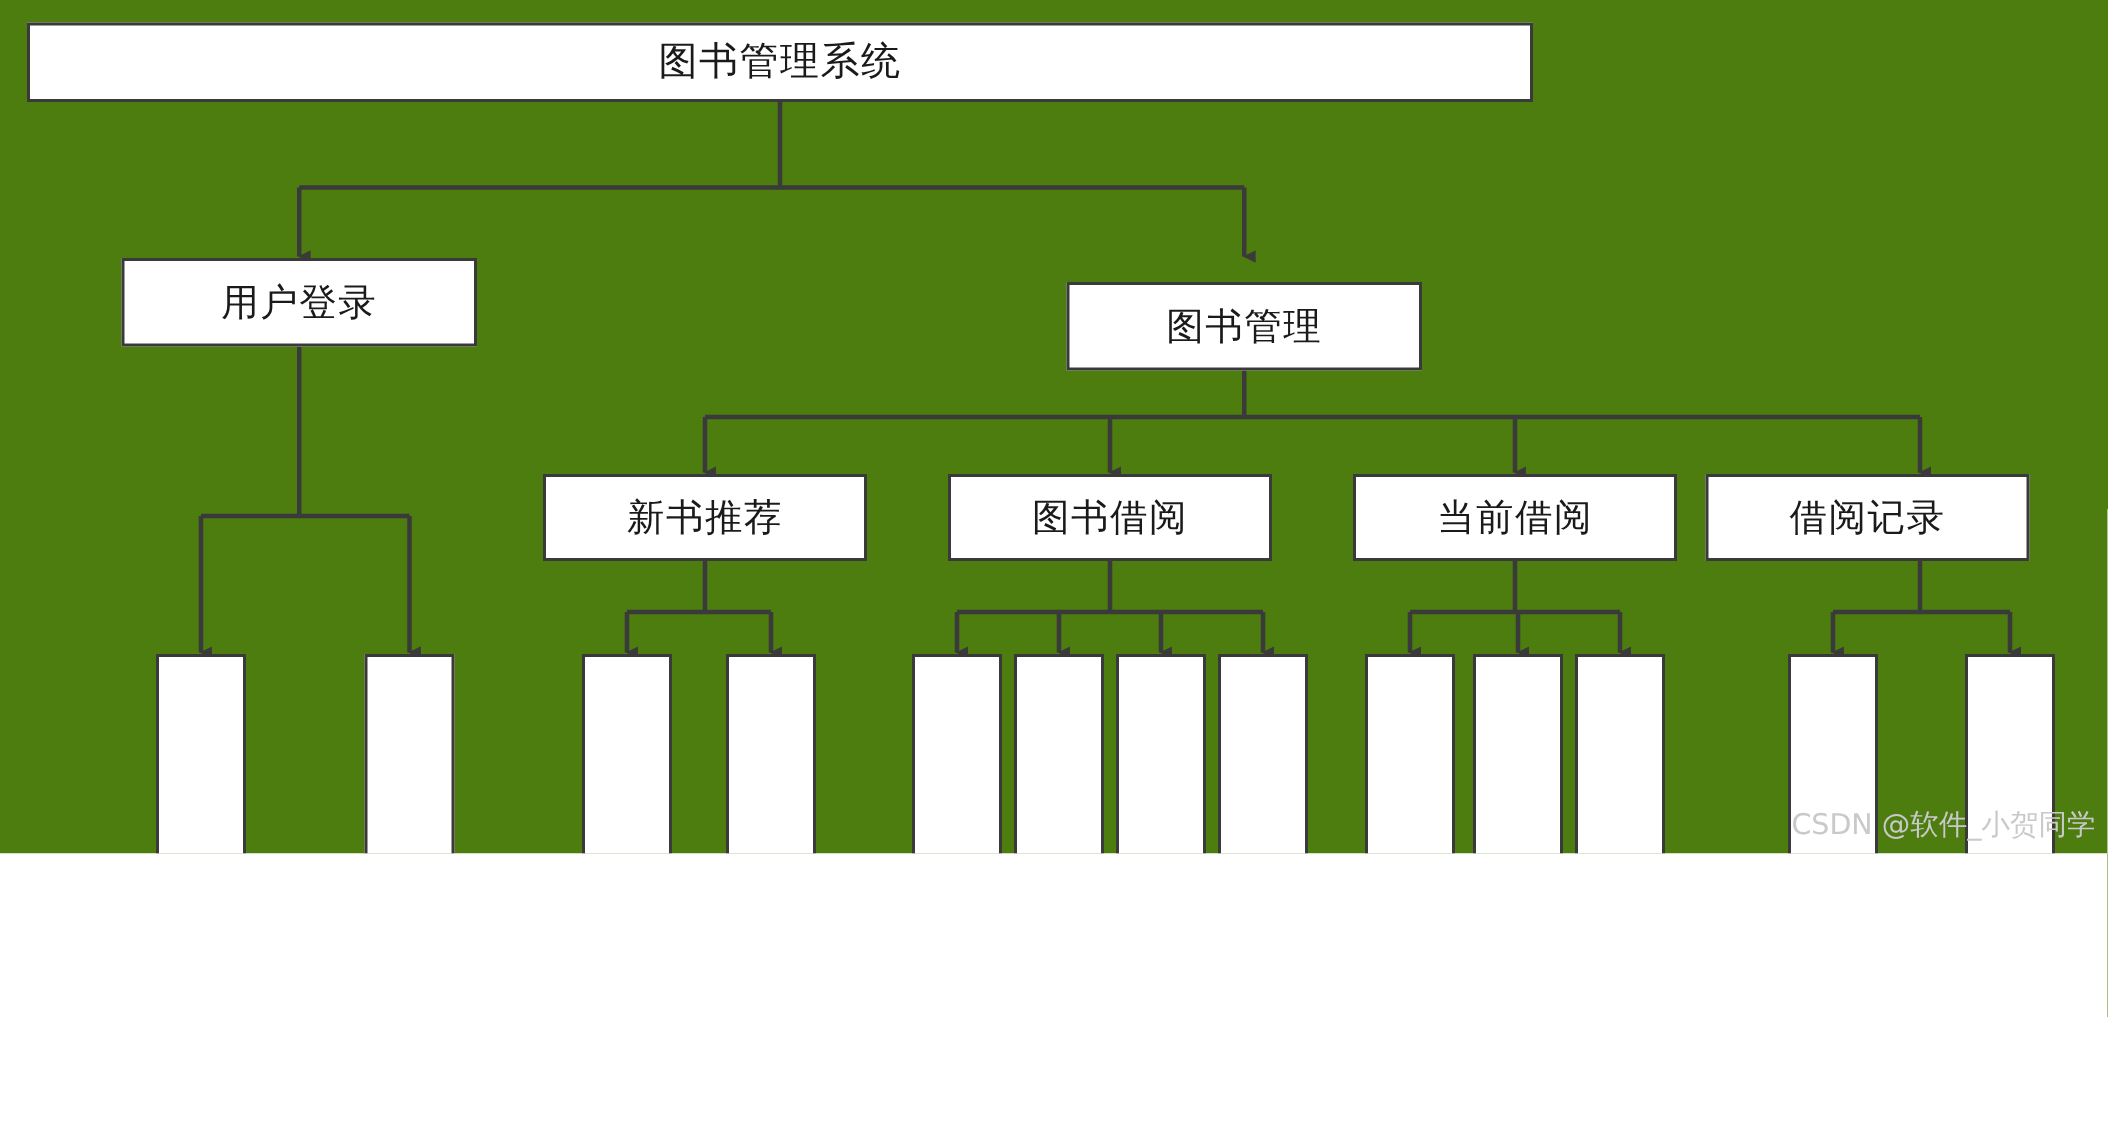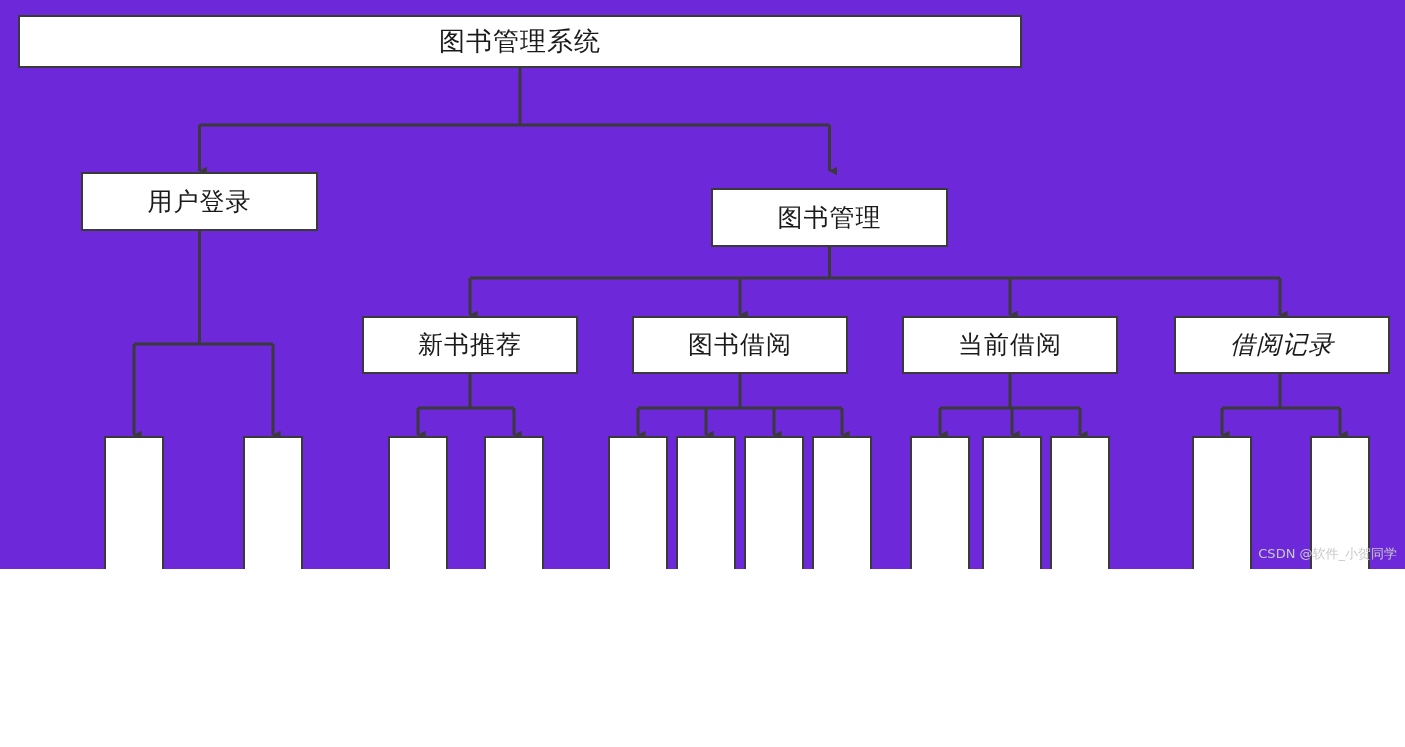--- a/index.html
+++ b/index.html
@@ -8,21 +8,21 @@
     padding: 0;
     background: #ffffff;
   }
   body {
     font-family: "DejaVu Sans", "Liberation Sans", sans-serif;
   }
   #canvas {
     position: relative;
     width: 1405px;
     height: 569px;
-    background: #6d28d9;
+    background: #4d7c0f;
     overflow: hidden;
   }
   #edges {
     position: absolute;
     left: 0;
     top: 0;
     width: 1405px;
     height: 747px;
     pointer-events: none;
   }
@@ -61,21 +61,21 @@
     text-orientation: upright;
   }
   .node-v.tall span {
     font-size: 25px;
     letter-spacing: 2px;
   }
   .watermark {
     position: absolute;
     right: 8px;
     bottom: 6px;
-    font-size: 13px;
+    font-size: 19px;
     color: #c9c9c9;
     z-index: 5;
     white-space: nowrap;
     font-family: "DejaVu Sans", "Liberation Sans", sans-serif;
   }
 </style>
 </head>
 <body>
 
 <div id="canvas">
@@ -136,21 +136,21 @@
 
   <div class="node node-h" style="left: 362px; top: 316px; width: 216px; height: 58px;">
     <span>新书推荐</span>
   </div>
   <div class="node node-h" style="left: 902px; top: 316px; width: 216px; height: 58px;">
     <span>当前借阅</span>
   </div>
   <div class="node node-h" style="left: 632px; top: 316px; width: 216px; height: 58px;">
     <span>图书借阅</span>
   </div>
-  <div class="node node-h" style="left: 1174px; top: 316px; width: 216px; height: 58px; font-style: italic;">
+  <div class="node node-h" style="left: 1137px; top: 316px; width: 216px; height: 58px;">
     <span>借阅记录</span>
   </div>
 
   <div class="node node-v" style="left: 104px; top: 436px; width: 60px; height: 298px;">
     <span>用户登录</span>
   </div>
   <div class="node node-v" style="left: 243px; top: 436px; width: 60px; height: 298px;">
     <span>注销登录</span>
   </div>
   <div class="node node-v" style="left: 388px; top: 436px; width: 60px; height: 298px;">

